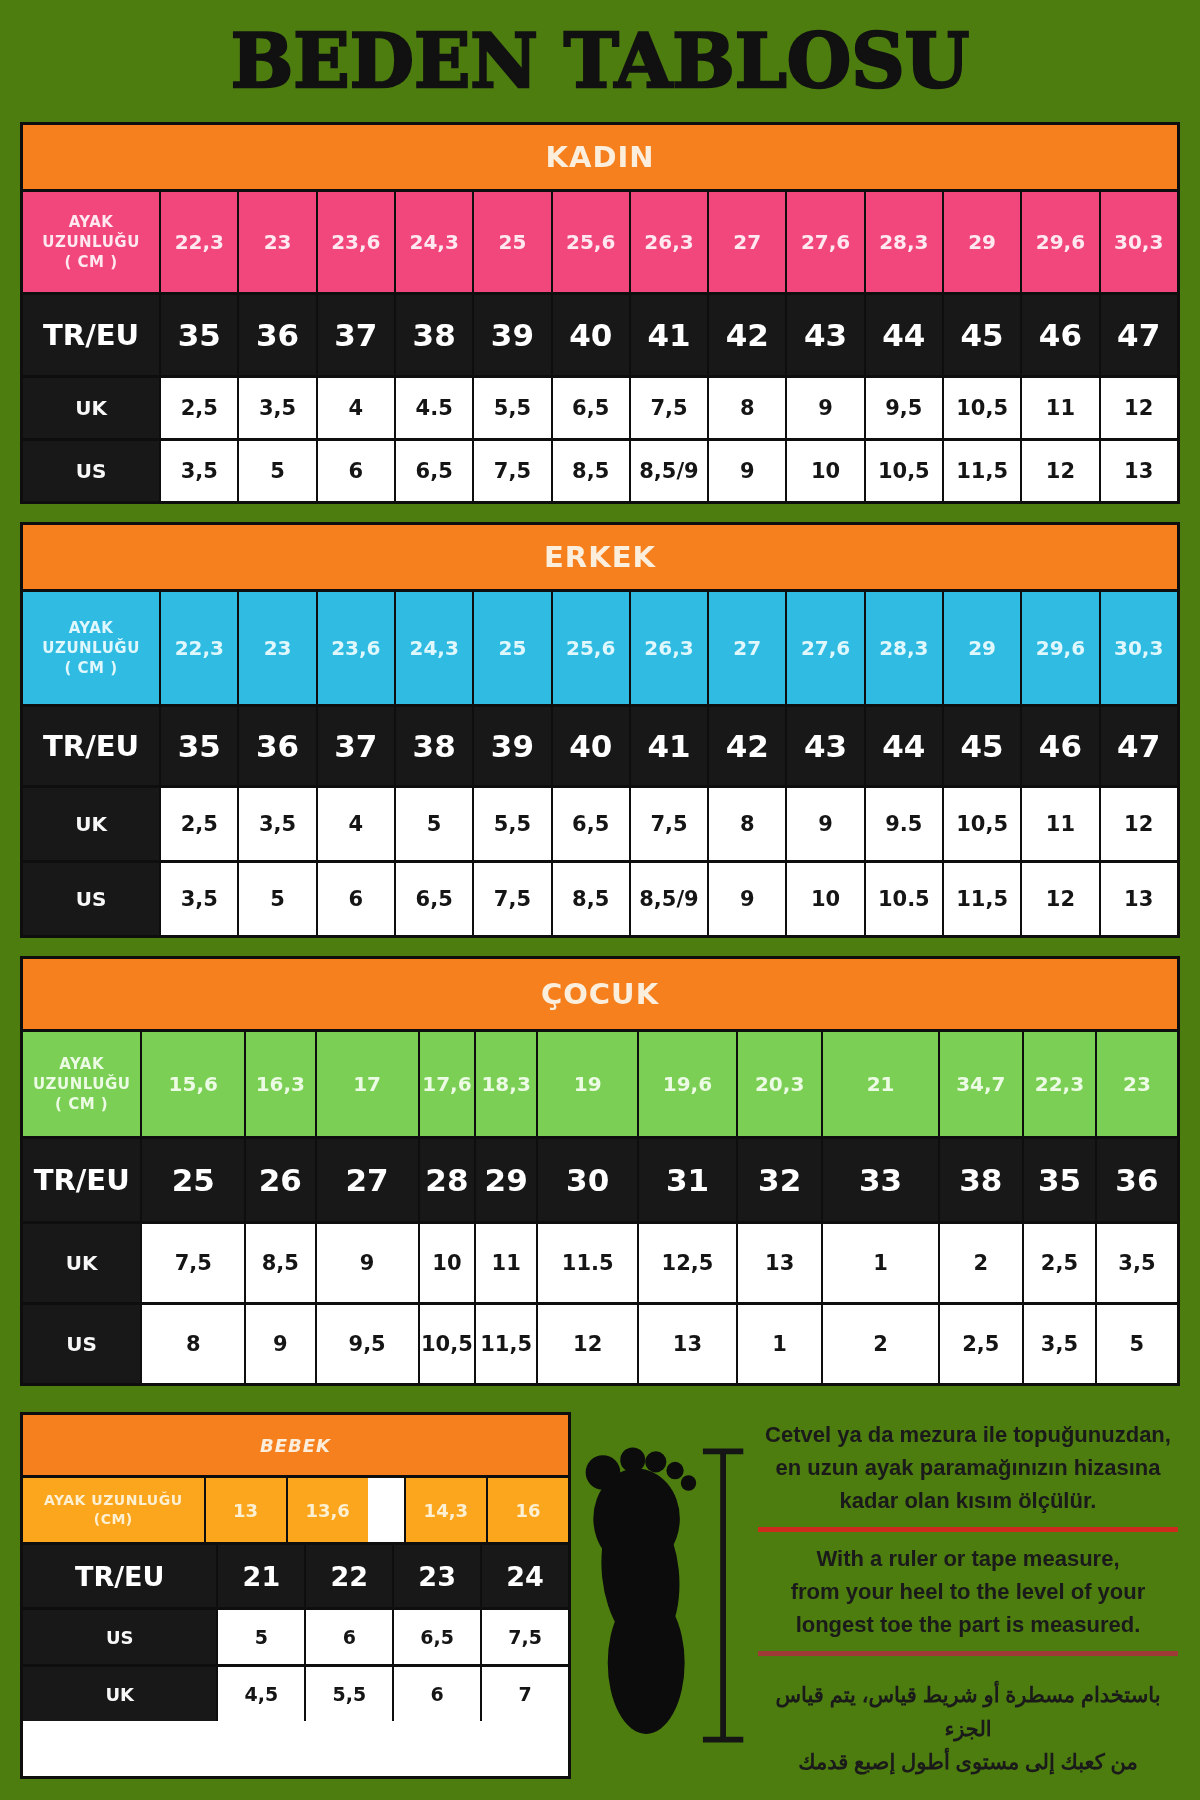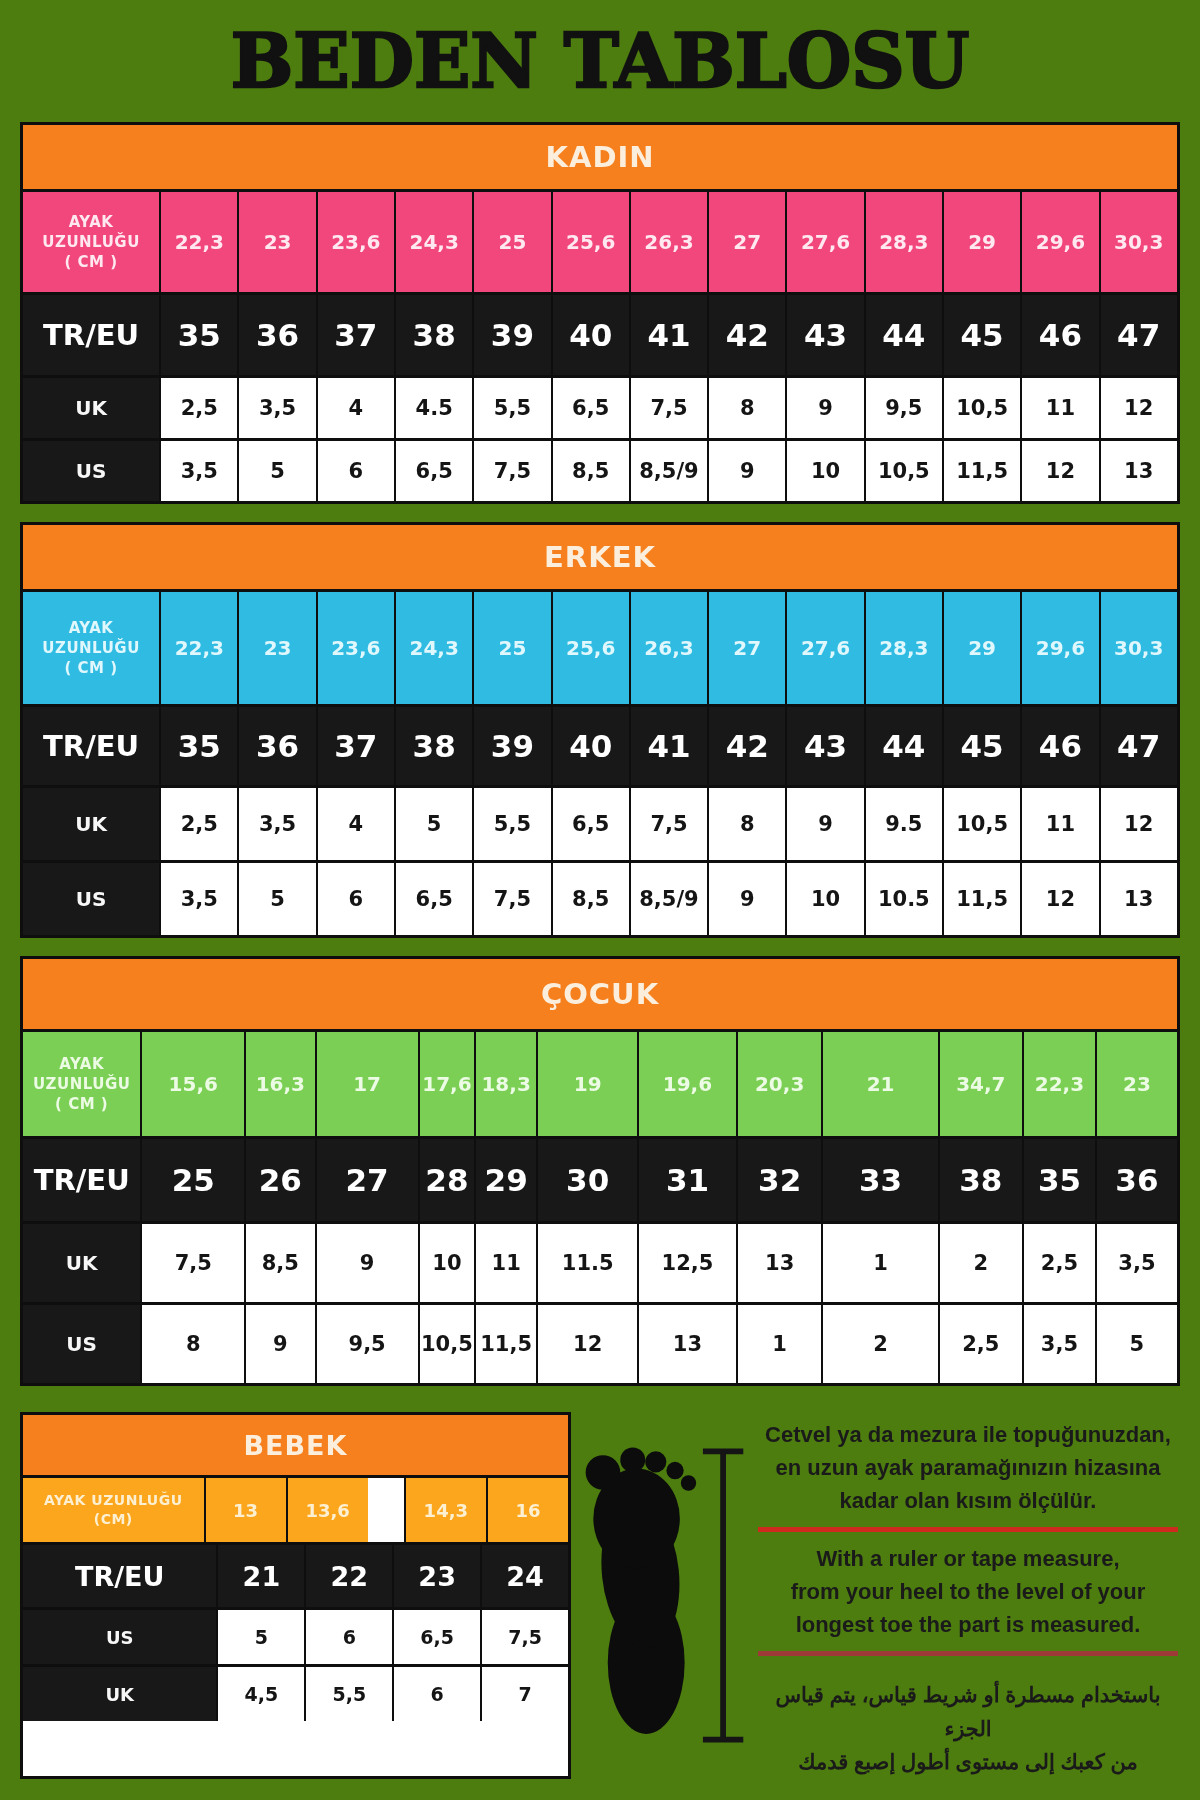--- a/index.html
+++ b/index.html
@@ -82,21 +82,21 @@
   .tbl-kadin .tbl-header{height:64px;} .tbl-kadin .cm-row{height:100px;}
   .tbl-kadin .treu-row{height:80px;}   .tbl-kadin .size-row{height:60px;}
 
   .tbl-erkek .tbl-header{height:64px;} .tbl-erkek .cm-row{height:112px;}
   .tbl-erkek .treu-row{height:78px;}   .tbl-erkek .size-row{height:72px;}
 
   .tbl-cocuk .tbl-header{height:70px;} .tbl-cocuk .cm-row{height:104px;}
   .tbl-cocuk .treu-row{height:82px;}   .tbl-cocuk .size-row{height:78px;}
 
   .tbl-bebek{margin:0;flex:0 0 545px;}
-  .tbl-bebek .tbl-header{height:60px;font-size:27px;}
+  .tbl-bebek .tbl-header{height:60px;font-size:18px;font-style:italic;}
   .tbl-bebek .cm-row{height:64px;}
   .tbl-bebek .cm-label{font-size:14px;}
   .tbl-bebek .cm-value{font-size:18px;}
   .tbl-bebek .treu-row{height:62px;}
   .tbl-bebek .treu-row .cell{font-size:27px;}
   .tbl-bebek .size-row{height:54px;}
   .tbl-bebek .size-row .cell{font-size:19px;}
   .tbl-bebek .size-row .row-label{font-size:18px;}
 
   

